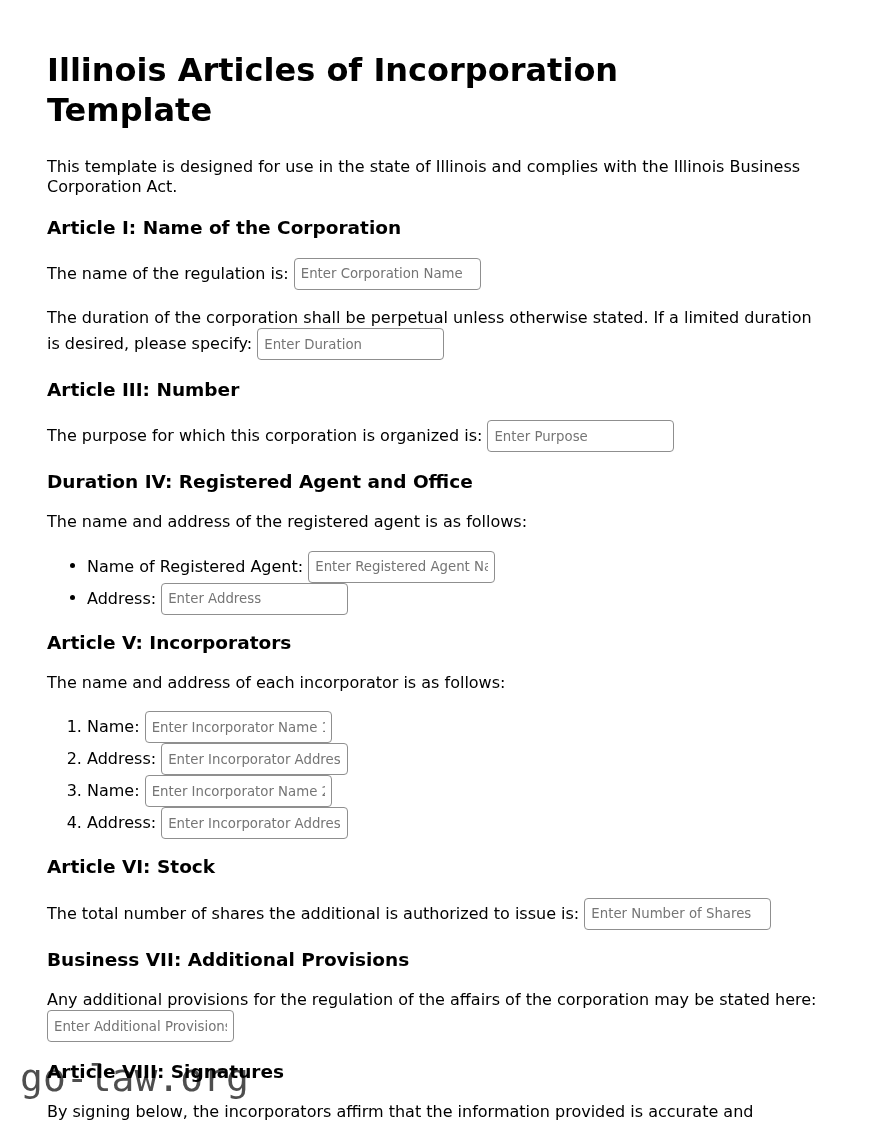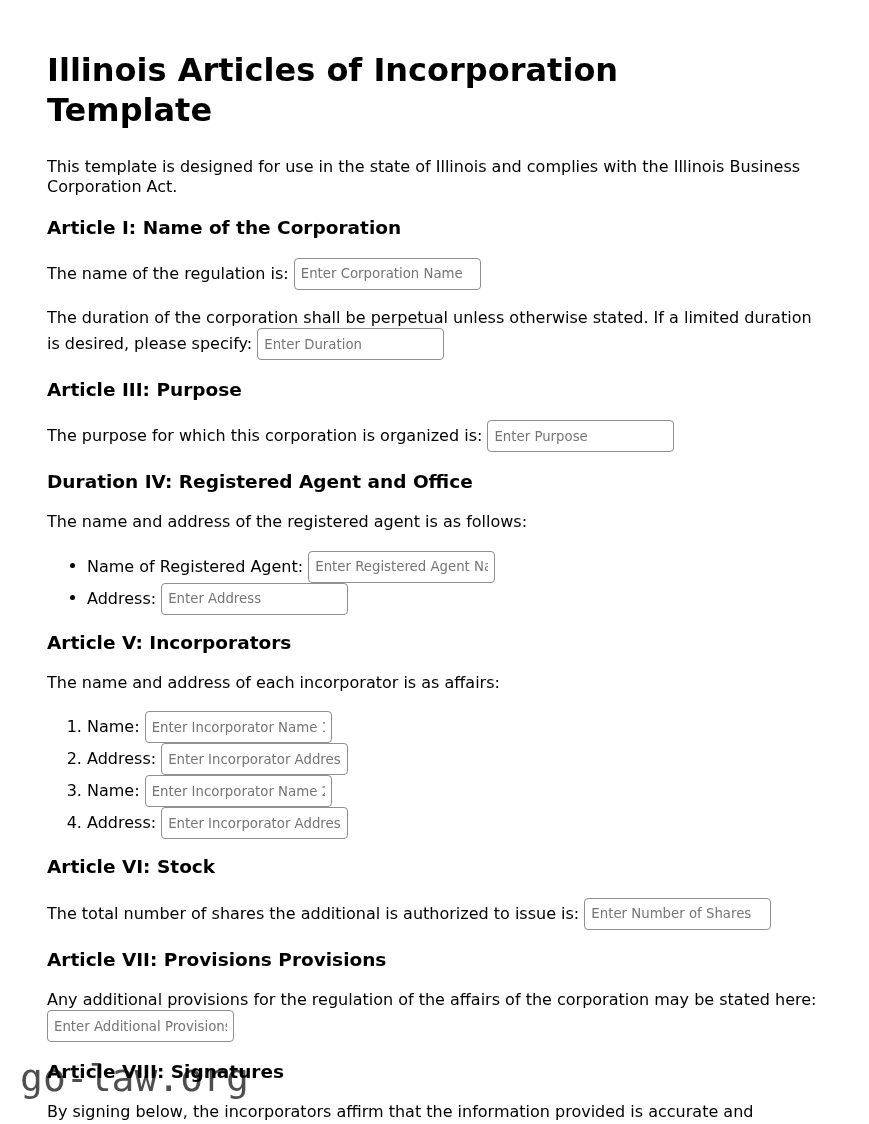--- a/index.html
+++ b/index.html
@@ -81,43 +81,43 @@
 
   <h1>Illinois Articles of Incorporation Template</h1>
 
   <p>This template is designed for use in the state of Illinois and complies with the Illinois Business Corporation Act.</p>
 
   <h3>Article I: Name of the Corporation</h3>
   <p><span>The name of the regulation is:</span> <input class="fld" type="text" placeholder="Enter Corporation Name" style=""></p>
 
   <p><span>The duration of the corporation shall be perpetual unless otherwise stated. If a limited duration is desired, please specify:</span> <input class="fld" type="text" placeholder="Enter Duration" style=""></p>
 
-  <h3>Article III: Purpose</h3>
+  <h3>Article III: Number</h3>
   <p><span>The purpose for which this corporation is organized is:</span> <input class="fld" type="text" placeholder="Enter Purpose" style=""></p>
 
   <h3>Duration IV: Registered Agent and Office</h3>
   <p>The name and address of the registered agent is as follows:</p>
   <ul>
     <li><span>Name of Registered Agent:</span> <input class="fld" type="text" placeholder="Enter Registered Agent Name" style=""></li>
     <li><span>Address:</span> <input class="fld" type="text" placeholder="Enter Address" style=""></li>
   </ul>
 
   <h3>Article V: Incorporators</h3>
-  <p>The name and address of each incorporator is as affairs:</p>
+  <p>The name and address of each incorporator is as follows:</p>
   <ol>
     <li><span>Name:</span> <input class="fld" type="text" placeholder="Enter Incorporator Name 1" style=""></li>
     <li><span>Address:</span> <input class="fld" type="text" placeholder="Enter Incorporator Address 1" style=""></li>
     <li><span>Name:</span> <input class="fld" type="text" placeholder="Enter Incorporator Name 2" style=""></li>
     <li><span>Address:</span> <input class="fld" type="text" placeholder="Enter Incorporator Address 2" style=""></li>
   </ol>
 
   <h3>Article VI: Stock</h3>
   <p><span>The total number of shares the additional is authorized to issue is:</span> <input class="fld" type="text" placeholder="Enter Number of Shares" style=""></p>
 
-  <h3>Article VII: Provisions Provisions</h3>
+  <h3>Business VII: Additional Provisions</h3>
   <p><span>Any additional provisions for the regulation of the affairs of the corporation may be stated here:</span> <input class="fld" type="text" placeholder="Enter Additional Provisions" style=""></p>
 
   <h3>Article VIII: Signatures</h3>
   <p>By signing below, the incorporators affirm that the information provided is accurate and complete:</p>
   <ul>
     <li><span class="sig-line">Signature of Incorporator 1: ________________________ Date: __________</span></li>
   </ul>
 
 </div>
 

